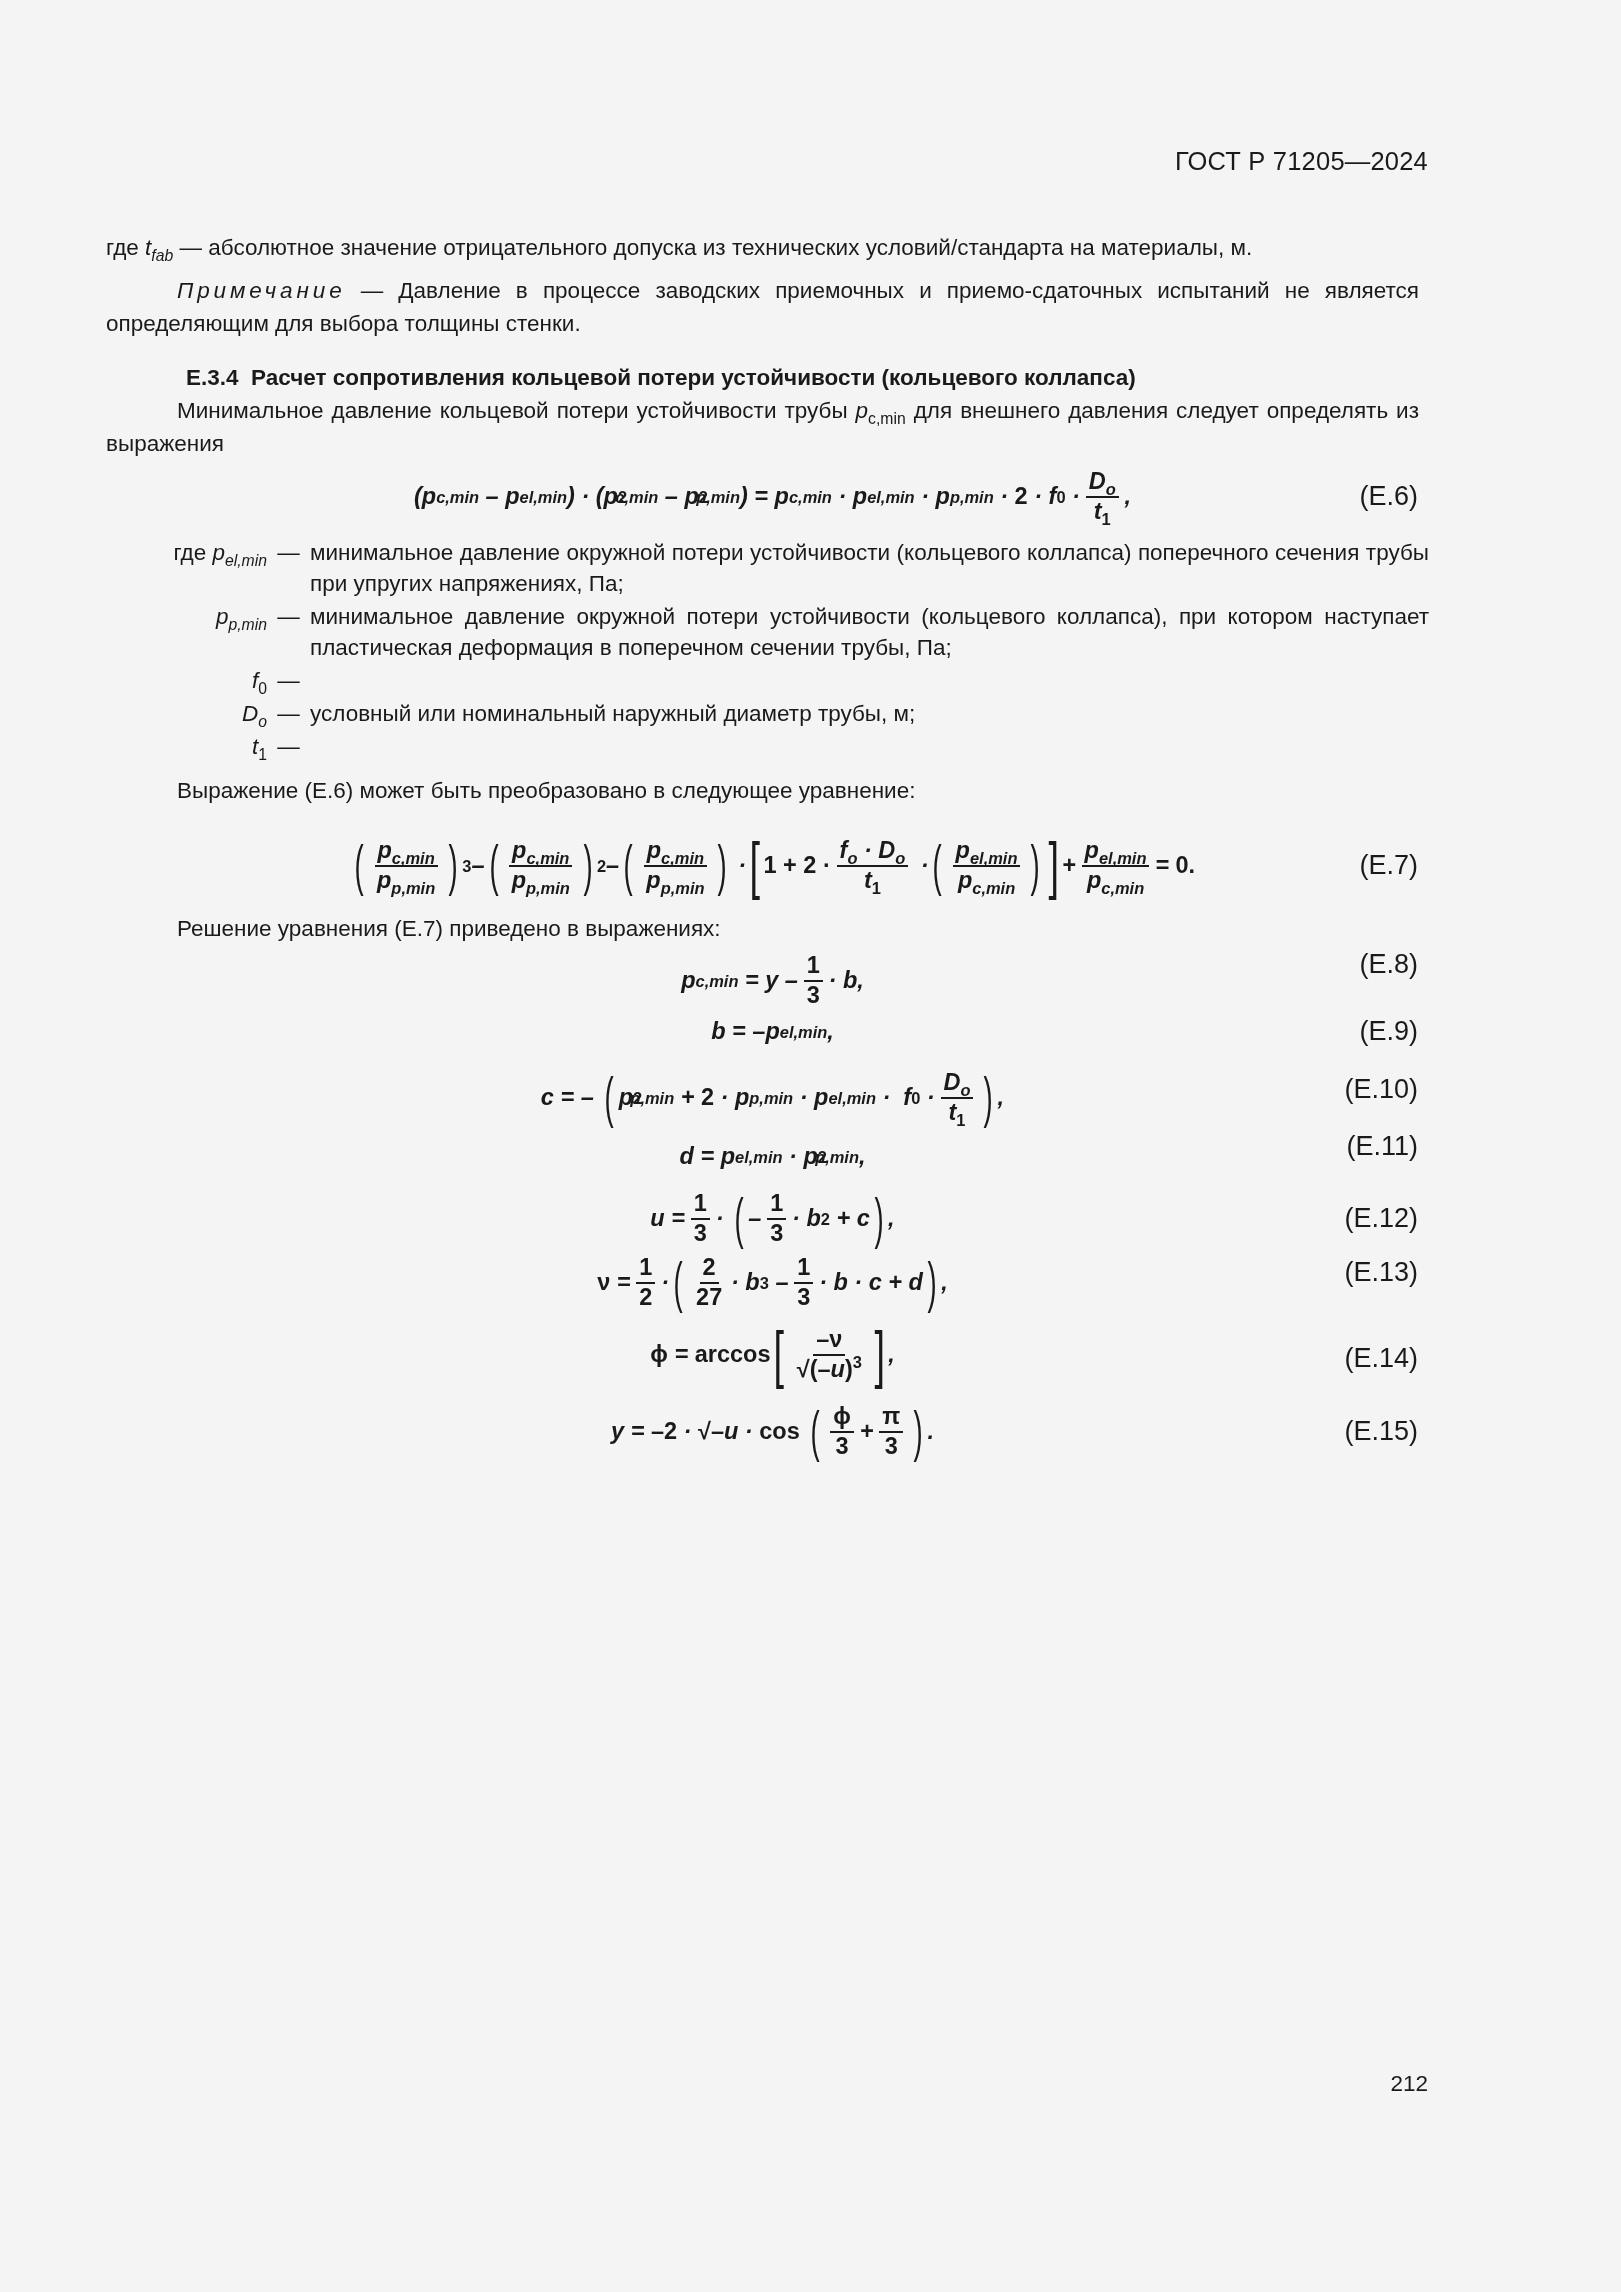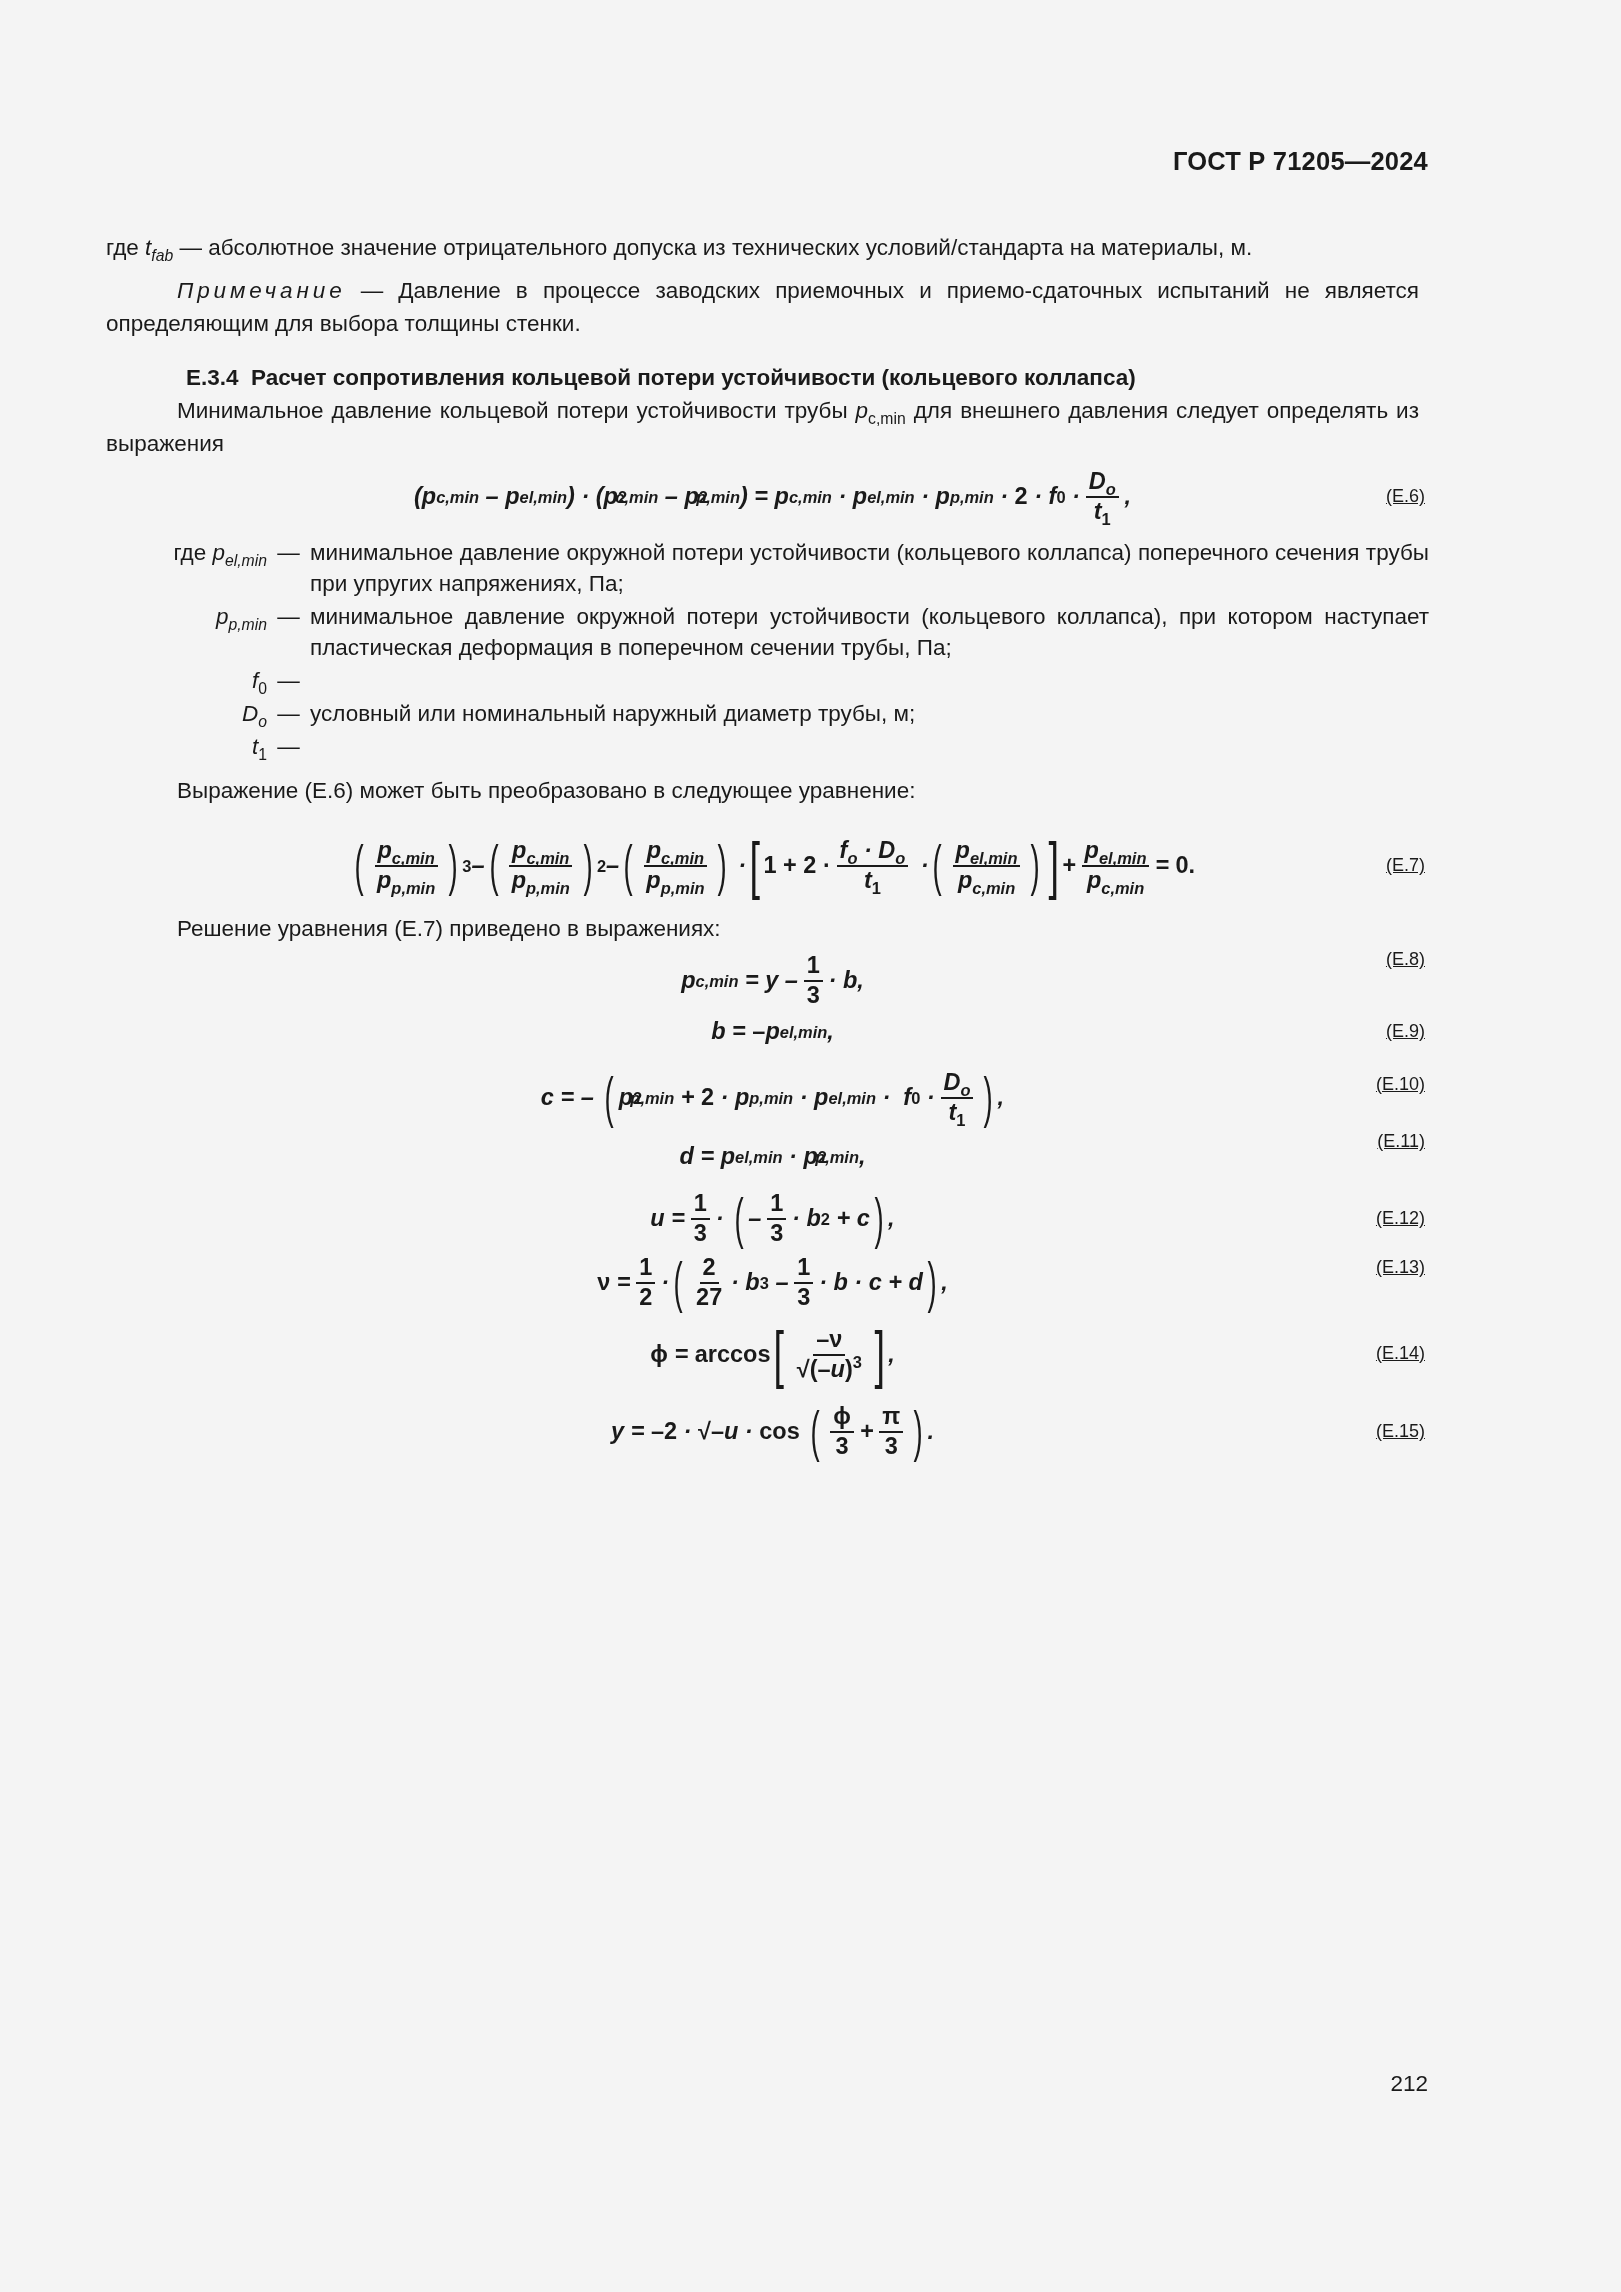--- a/index.html
+++ b/index.html
@@ -1,34 +1,34 @@
 <!DOCTYPE html>
 <html><head>
 <meta charset="utf-8">
 <style>
   html, body { margin:0; padding:0; }
   body { width:1621px; height:2293px; background:#f4f4f4; color:#1a1a1a;
          font-family:"Liberation Sans", sans-serif; font-size:22.5px; position:relative; overflow:hidden; }
   .abs { position:absolute; }
-  .header { top:147px; right:193px; font-weight:bold; font-size:25.5px; letter-spacing:0.2px; }
+  .header { top:147px; right:193px; font-weight:normal; font-size:25.5px; letter-spacing:0.2px; }
   .p { left:100px; width:1313px; line-height:33px; text-align:justify;margin-left:6px; }
   .ind { text-indent:71px; }
   .spaced { letter-spacing:3.9px;font-style:italic; }
   i, .it { font-style:italic; }
   sub { font-size:70%; vertical-align:-5.9px; line-height:0; }
   sup { font-size:70%; vertical-align:8.8px; line-height:0; }
   .heading { left:186px; font-weight:bold; top:365px; }
   .defs { left:116px; width:1313px; }
   .def { display:flex; line-height:31px; margin-bottom:2px; }
   .def .sym { width:108px; text-align:right; flex:none; white-space:nowrap; }
   .def .dash { width:43px; text-align:center; flex:none; }
   .def .txt { flex:1; text-align:justify; }
   .eq { left:116px; width:1313px; display:flex; align-items:center; justify-content:center; }
   .eq .math { font-weight:bold; font-style:italic; font-size:23.5px; display:flex; align-items:center; white-space:nowrap; }
-  .eq .num { position:absolute; right:4px; font-size:18px;text-decoration:underline; }
+  .eq .num { position:absolute; right:11px; font-size:27px; }
   .rm { font-style:normal; }
   .frac { display:inline-flex; flex-direction:column; align-items:center; vertical-align:middle; margin:0 5.9px; }
   .frac .n { border-bottom:2px solid #1a1a1a; padding:0 2.9px; line-height:27.4px; }
   .frac .d { padding:0 2.9px; line-height:27.4px; }
   .paren { font-style:normal; font-weight:normal; font-size:55px; line-height:39px; transform:scaleX(0.5); display:inline-block; }
   .brk { font-style:normal; font-weight:normal; font-size:63px; line-height:43px; display:inline-block; transform:scaleX(0.6); }
   .norm { font-weight:normal; }
   .pageno { top:2071px; right:193px; font-size:22.5px; }
 </style>
 </head>

